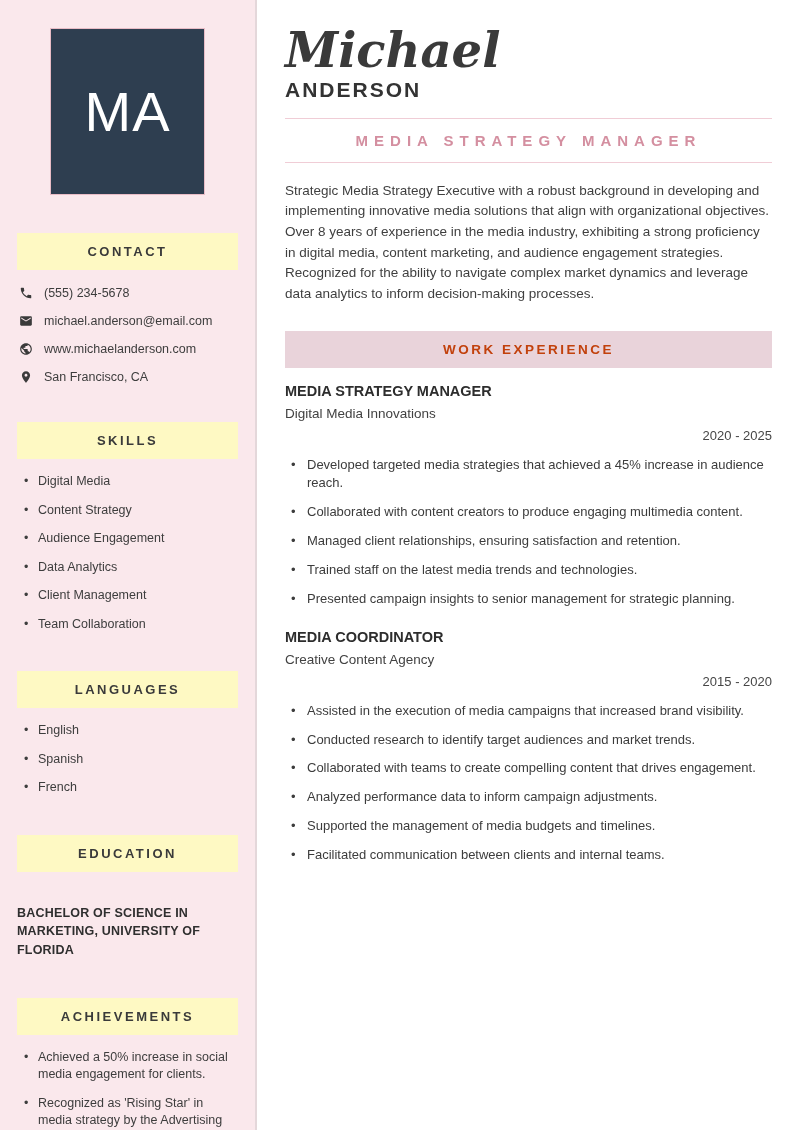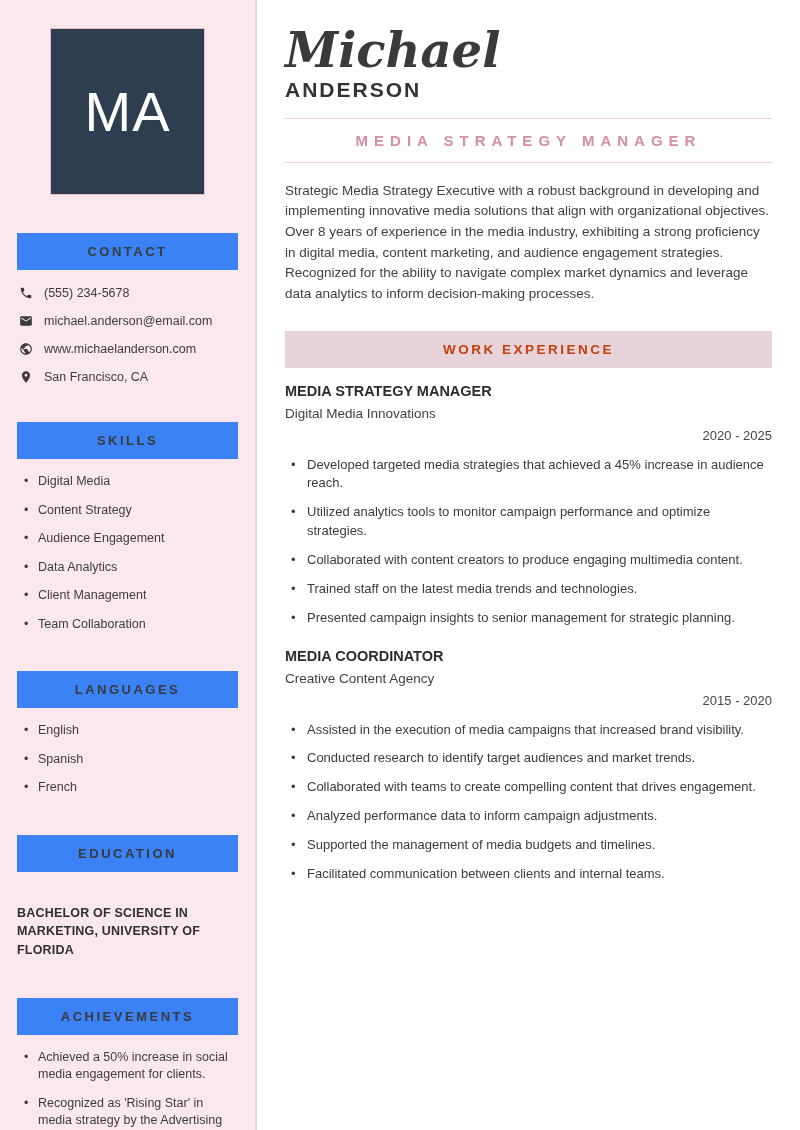--- a/index.html
+++ b/index.html
@@ -4,21 +4,21 @@
 <style>
   * { margin:0; padding:0; box-sizing:border-box; }
   html,body { background:#ffffff; }
   body { width:800px; height:1130px; font-family:"Liberation Sans",sans-serif; }
   .page { position:relative; width:800px; height:1130px; display:flex; overflow:hidden; background:#ffffff; }
 
   
   .sidebar { width:257px; min-width:257px; height:100%; background:#fae8ec; border-right:2px solid #e4d7da; padding:28px 17px 0 17px; }
   .monogram-frame { width:155px; height:167px; margin:0 auto; background:#eab308; border:1px solid #e8bcc6; }
   .monogram-inner { width:100%; height:100%; background:#2e3e50; color:#ffffff; display:flex; align-items:center; justify-content:center; font-size:56px; letter-spacing:1px; }
-  .side-header { margin-top:38px; background:#3b82f6; text-align:center; font-weight:bold; font-size:13px; letter-spacing:2.5px; color:#3a3a3a; padding:11px 0; }
+  .side-header { margin-top:38px; background:#fef9c3; text-align:center; font-weight:bold; font-size:13px; letter-spacing:2.5px; color:#3a3a3a; padding:11px 0; }
   .contact-list { padding:16px 0 0 2px; }
   .contact-row { display:flex; align-items:center; gap:11px; margin-bottom:14px; font-size:12.5px; color:#3d3d3d; }
   .cicon { flex:0 0 auto; }
   .cicon svg { width:14px; height:14px; fill:#3a3a3a; display:block; }
   .side-list { list-style:none; padding:14px 0 0 7px; }
   .side-list li { position:relative; padding-left:14px; font-size:12.5px; color:#3d3d3d; margin-bottom:11px; line-height:1.4; }
   .side-list li::before { content:"\2022"; position:absolute; left:0; top:0; }
   .edu-text { margin-top:32px; font-weight:bold; font-size:12.5px; line-height:1.5; color:#2f2f2f; letter-spacing:0.2px; }
 
   
@@ -122,22 +122,22 @@
     <p class="summary">Strategic Media Strategy Executive with a robust background in developing and implementing innovative media solutions that align with organizational objectives. Over 8 years of experience in the media industry, exhibiting a strong proficiency in digital media, content marketing, and audience engagement strategies. Recognized for the ability to navigate complex market dynamics and leverage data analytics to inform decision-making processes.</p>
 
     <div class="section-banner">WORK EXPERIENCE</div>
 
     <section class="job">
       <h3 class="job-role">MEDIA STRATEGY MANAGER</h3>
       <div class="job-company">Digital Media Innovations</div>
       <div class="job-dates">2020 - 2025</div>
       <ul class="job-bullets">
         <li>Developed targeted media strategies that achieved a 45% increase in audience reach.</li>
-        <li>Utilized analytics tools to monitor campaign performance and optimize strategies.</li>
         <li>Collaborated with content creators to produce engaging multimedia content.</li>
+        <li>Managed client relationships, ensuring satisfaction and retention.</li>
         <li>Trained staff on the latest media trends and technologies.</li>
         <li>Presented campaign insights to senior management for strategic planning.</li>
       </ul>
     </section>
 
     <section class="job">
       <h3 class="job-role">MEDIA COORDINATOR</h3>
       <div class="job-company">Creative Content Agency</div>
       <div class="job-dates">2015 - 2020</div>
       <ul class="job-bullets">

